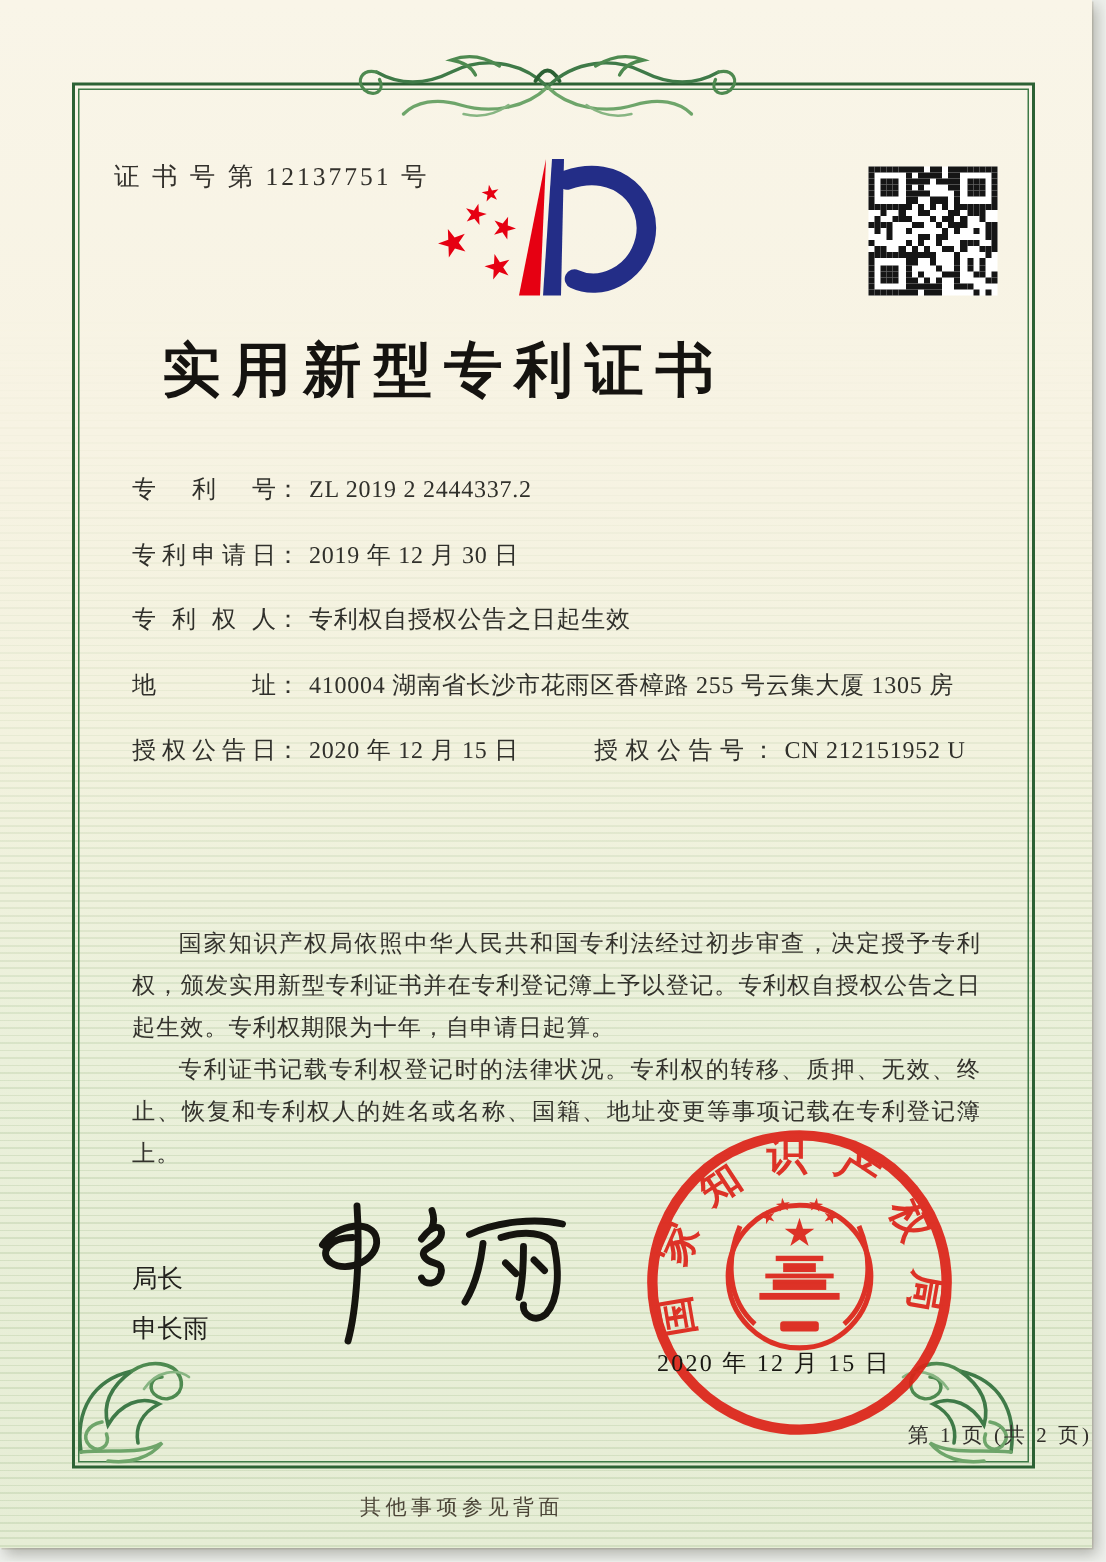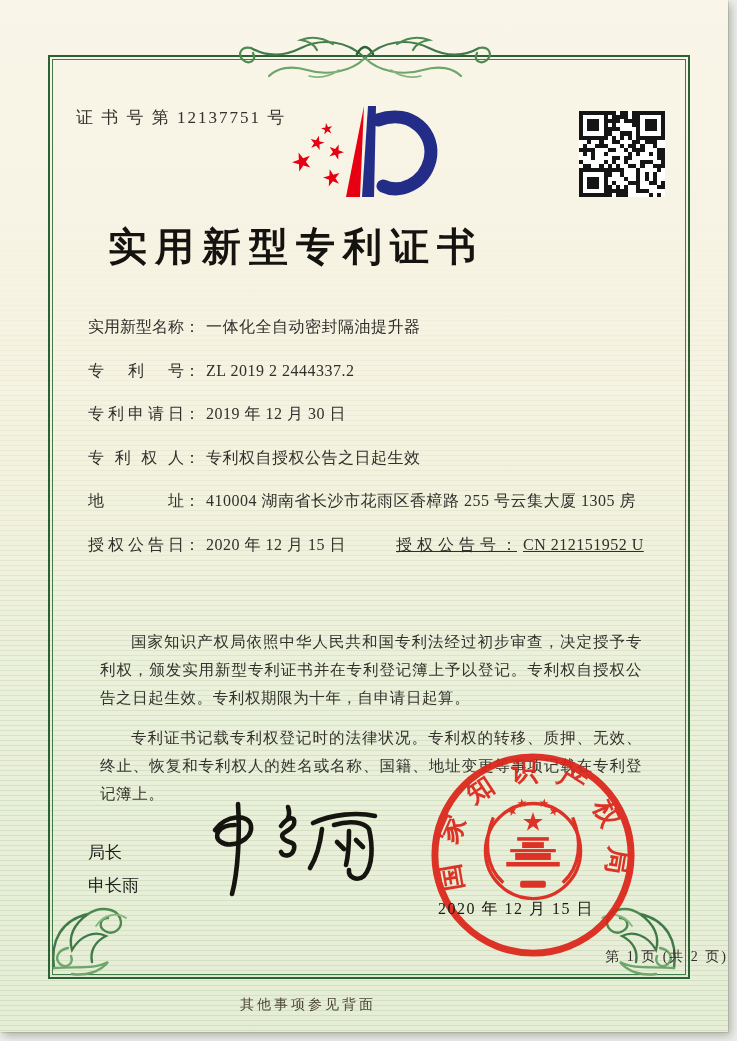--- a/index.html
+++ b/index.html
@@ -28,25 +28,25 @@
       display:grid;grid-template-columns:repeat(21,1fr);grid-template-rows:repeat(21,1fr);}
   .qr span{display:block;}
   .qr span.b{background:#151515;}
   .title{position:absolute;left:0;top:220px;width:592px;text-align:center;
     font-size:39px;font-weight:bold;letter-spacing:8px;color:#151310;}
   .fields{position:absolute;left:88px;top:316px;width:572px;font-size:16px;color:#30302b;}
   .frow{height:43.5px;line-height:22px;white-space:nowrap;}
   .flabel{display:inline-block;width:96px;text-align:justify;text-align-last:justify;vertical-align:top;}
   .fcolon{margin-right:6px;}
   .fvalue{letter-spacing:.5px;}
-  .grant-no{display:inline-block;margin-left:50px;text-decoration:underline;}
+  .grant-no{display:inline-block;margin-left:50px;}
   .grant-no .glabel{letter-spacing:5px;}
   .body-text{position:absolute;left:88px;top:616px;width:566px;font-size:15.5px;
     line-height:28px;text-align:justify;letter-spacing:.6px;color:#33322c;}
-  .body-text p{margin:12px;text-indent:2em;}
+  .body-text p{margin:0;text-indent:2em;}
   .signer{position:absolute;left:88px;top:836px;font-size:17px;line-height:33px;color:#23221e;}
   .signature{position:absolute;left:185px;top:792px;width:215px;height:118px;}
   .seal{position:absolute;left:424px;top:746px;width:218px;height:218px;opacity:.92;}
   .seal-date{position:absolute;left:438px;top:899px;font-size:16px;letter-spacing:1.5px;color:#191813;z-index:5;}
   .page-info{position:absolute;left:0;top:948px;width:728px;text-align:right;font-size:14px;letter-spacing:2px;color:#33312c;}
   .back-note{position:absolute;left:0;top:996px;width:616px;text-align:center;font-size:14px;letter-spacing:3px;color:#4c4638;}
   .orn-top{position:absolute;left:235px;top:28px;width:260px;height:62px;}
   .orn-bl{position:absolute;left:42px;top:856px;width:125px;height:125px;}
   .orn-br{position:absolute;left:561px;top:856px;width:125px;height:125px;transform:scaleX(-1);}
   svg{display:block;width:100%;height:100%;}
@@ -564,23 +564,20 @@
       <span></span>
       <span class="b"></span>
       <span></span>
       <span class="b"></span>
       <span></span>
     </div>
 
   <div class="title">实用新型专利证书</div>
 
   <div class="fields">
-    <div class="frow">
-      <span class="flabel">实用新型名称</span><span class="fcolon">：</span><span class="fvalue">一体化全自动密封隔油提升器</span>
-    </div>
     <div class="frow">
       <span class="flabel">专利号</span><span class="fcolon">：</span><span class="fvalue">ZL 2019 2 2444337.2</span>
     </div>
     <div class="frow">
       <span class="flabel">专利申请日</span><span class="fcolon">：</span><span class="fvalue">2019 年 12 月 30 日</span>
     </div>
     <div class="frow">
       <span class="flabel">专利权人</span><span class="fcolon">：</span><span class="fvalue">专利权自授权公告之日起生效</span>
     </div>
     <div class="frow">

